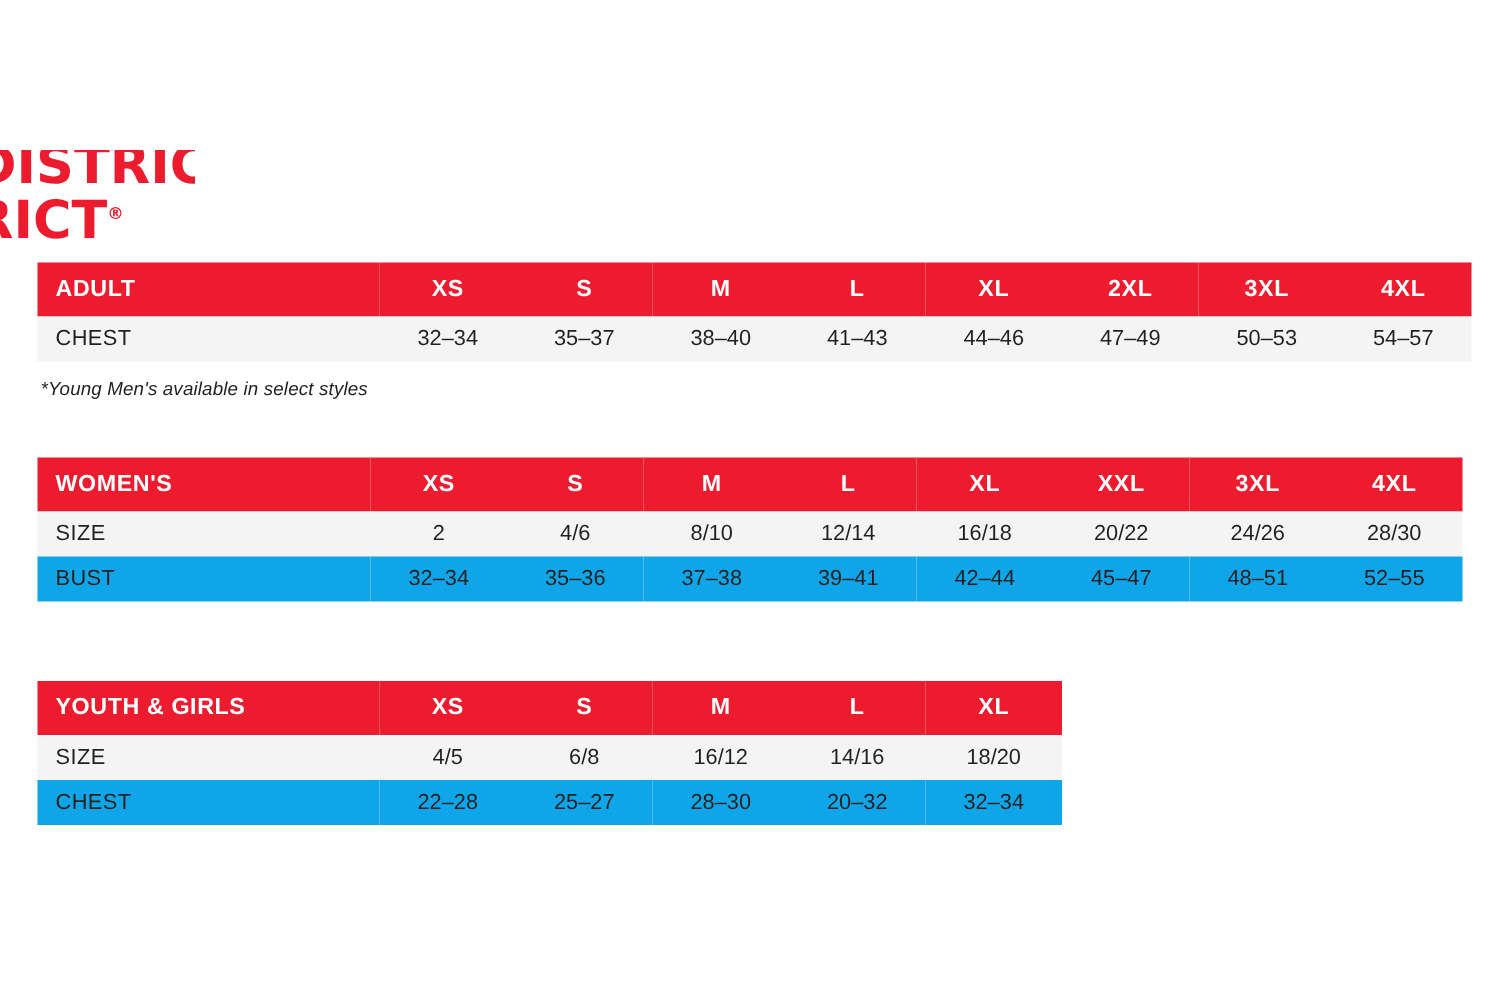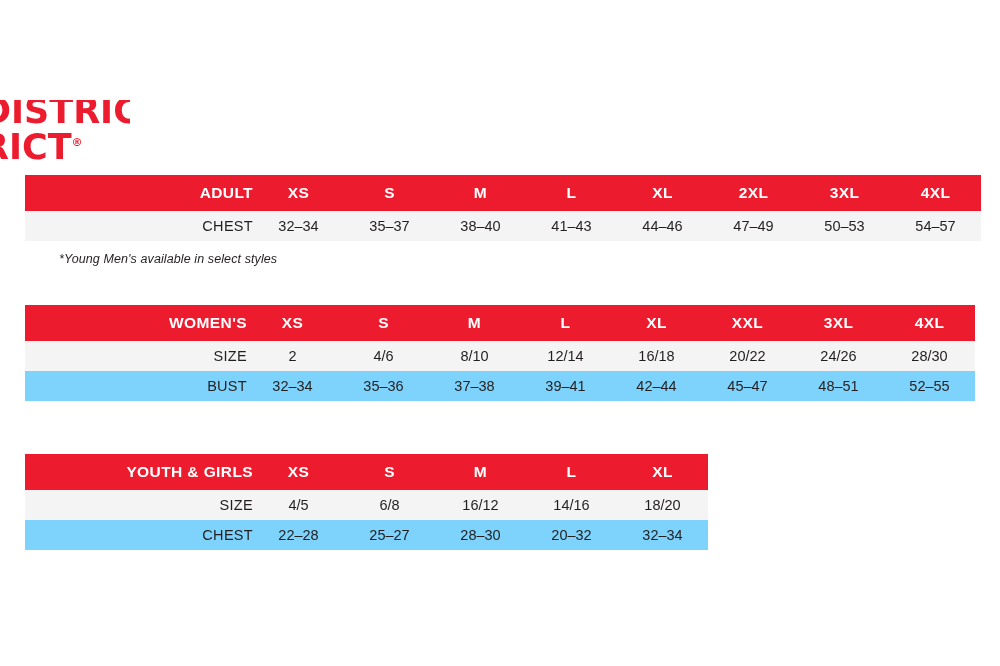--- a/index.html
+++ b/index.html
@@ -66,44 +66,44 @@
   }
   thead th {
     background: #ed1b2e;
     color: #ffffff;
     font-weight: bold;
     font-size: 15.5px;
     height: 36px;
     letter-spacing: 0.4px;
   }
   thead th.rowlabel {
-    text-align: right;
+    text-align: left;
     padding-left: 12px;
   }
   td.rowlabel {
-    text-align: right;
+    text-align: left;
     padding-left: 12px;
     letter-spacing: 0.3px;
     margin-top: 27px;
   }
   tr.row-light td { background: #f4f4f4; }
-  tr.row-dark  td { background: #7dd3fc; }
+  tr.row-dark  td { background: #0ea5e9; }
 
   .footnote {
     position: absolute;
     left: 27px;
     font-size: 12.5px;
     font-style: italic;
     color: #231f20;
     letter-spacing: 0.1px;
   }
 
   
   #adult-wrap   { top: 175px; }
-  #adult-note   { top: 252px; margin-left: 32px; }
+  #adult-note   { top: 252px; }
   #women-wrap   { top: 305px; }
   #women-note   { top: 410px; }
   #youth-wrap   { top: 454px; }
 </style>
 </head>
 <body>
 
 <div class="page">
 
   <div class="logo">

